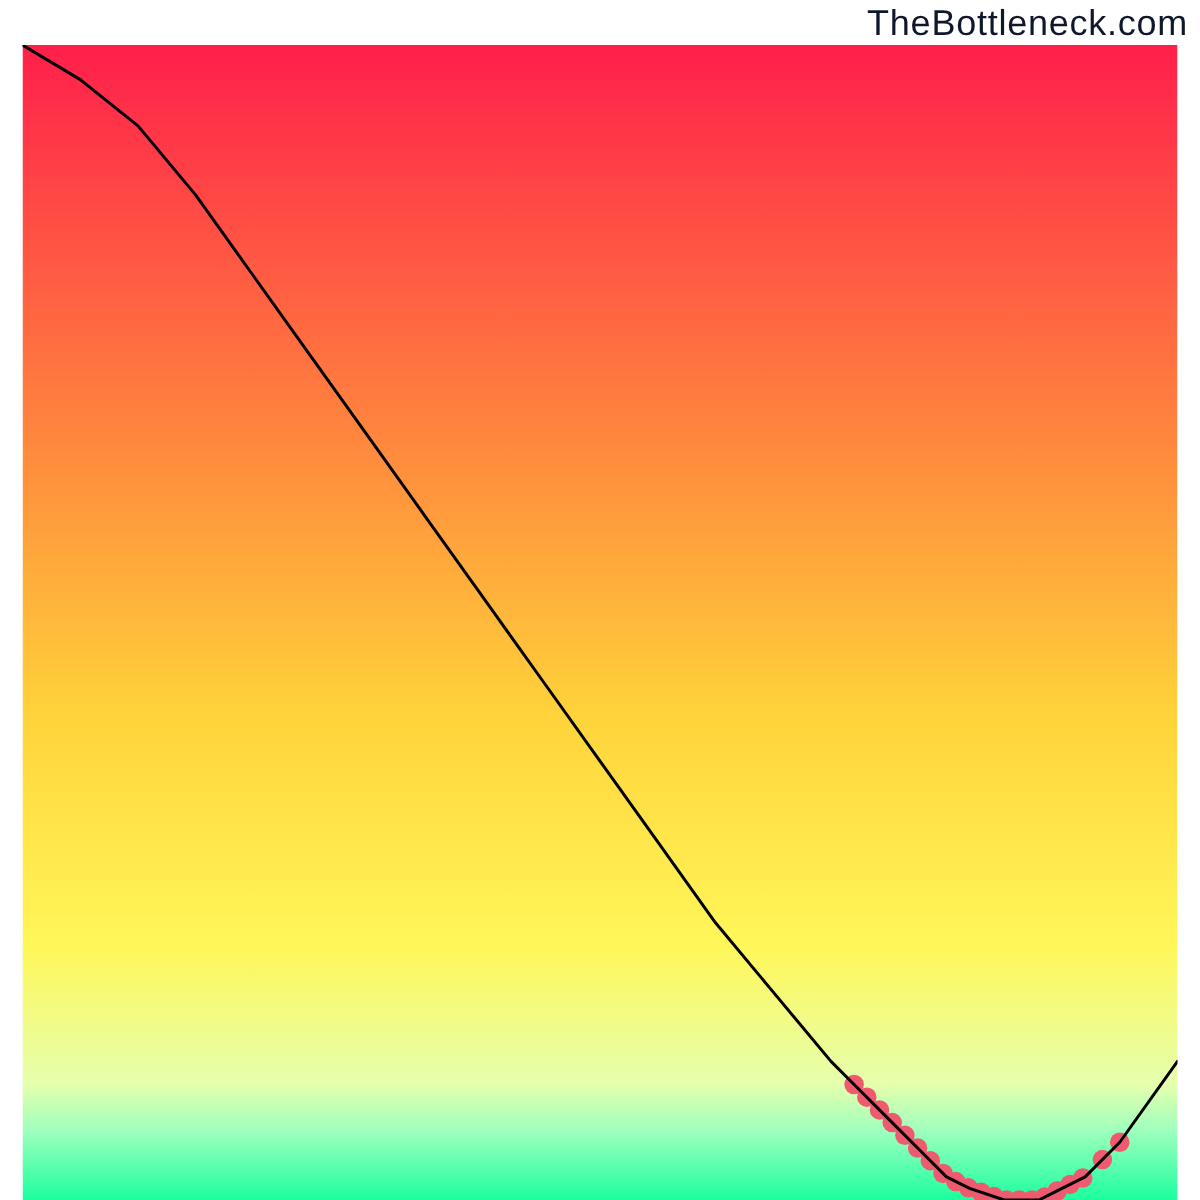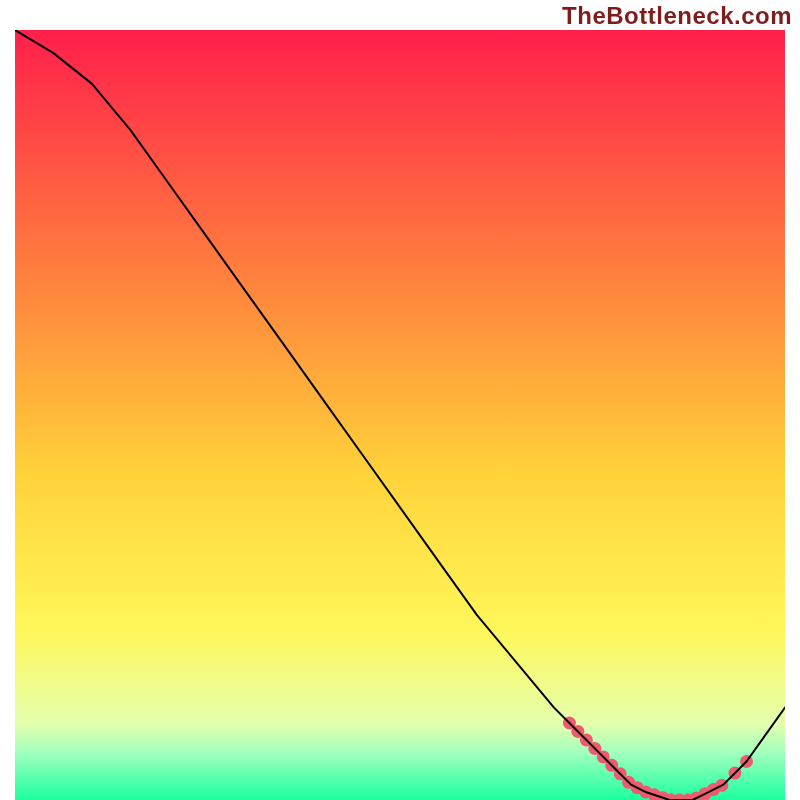--- a/index.html
+++ b/index.html
@@ -14,22 +14,22 @@
   .stage {
     position: relative;
     width: 800px;
     height: 800px;
   }
   .watermark {
     position: absolute;
     top: 2px;
     right: 8px;
     font-size: 24px;
-    color: #7f1d1d;
-    font-weight: 700;
+    color: #0f172a;
+    font-weight: 400;
     letter-spacing: 0.5px;
     z-index: 5;
   }
   .plot {
     position: absolute;
     left: 15px;
     top: 30px;
     width: 770px;
     height: 770px;
   }

